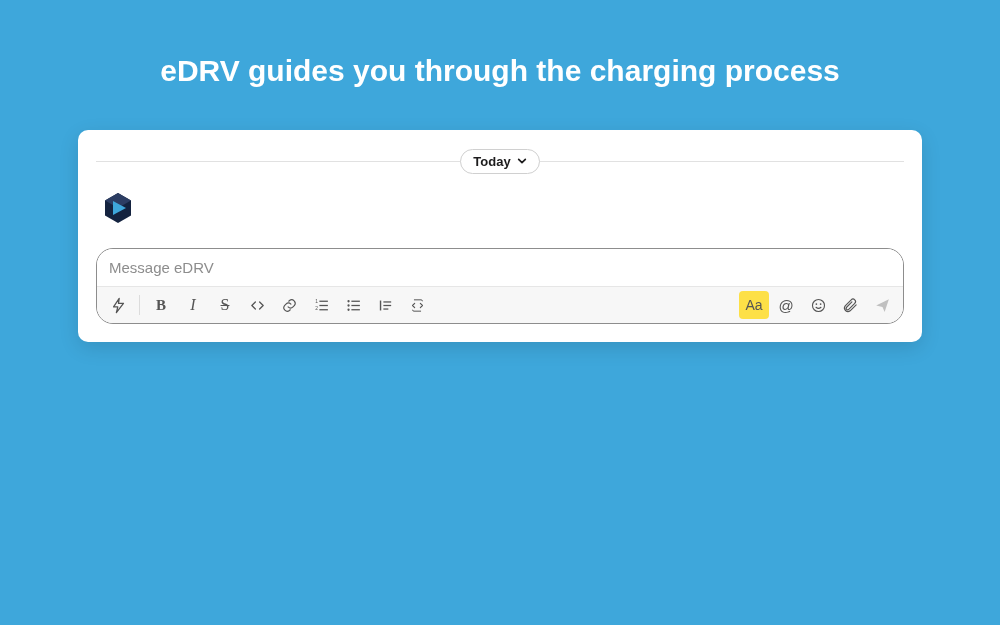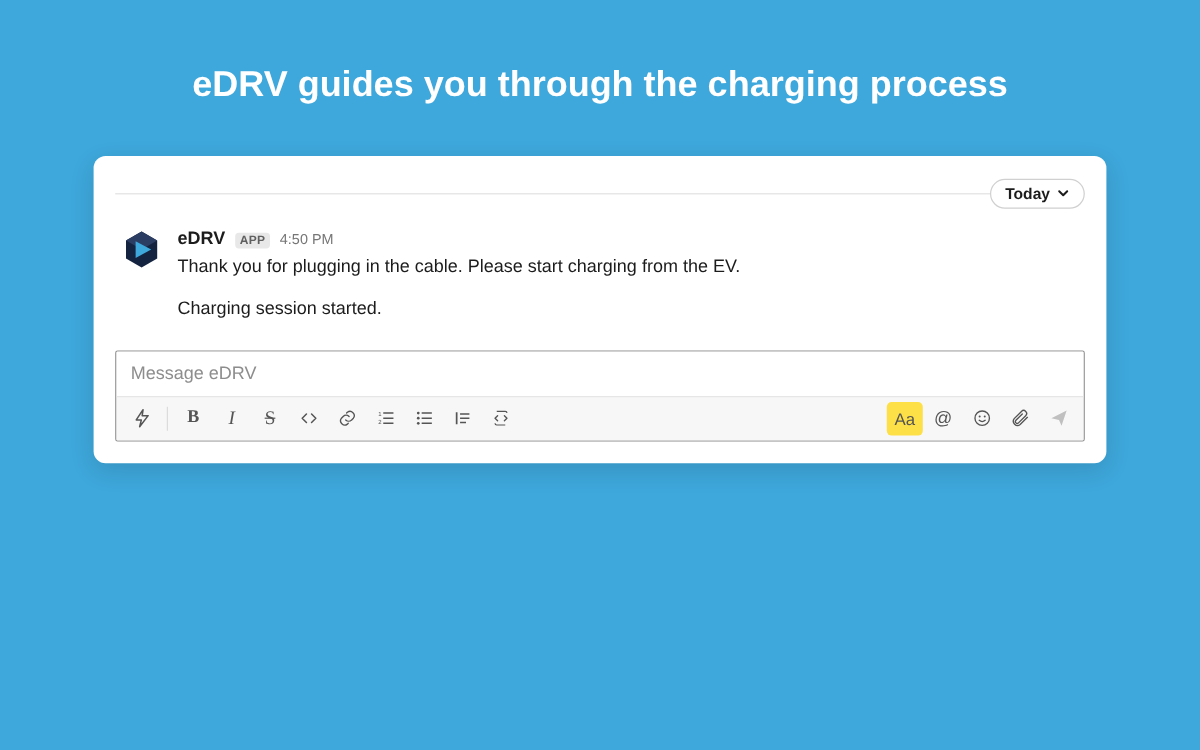--- a/index.html
+++ b/index.html
@@ -32,21 +32,21 @@
     background: #fff;
     border-radius: 10px;
     box-shadow: 0 6px 20px rgba(0,0,0,0.12);
     padding: 16px 18px 18px 18px;
   }
   .date-row {
     position: relative;
     height: 30px;
     display: flex;
     align-items: center;
-    justify-content: flex-end;
+    justify-content: center;
   }
   .date-line {
     position: absolute;
     left: 0; right: 0;
     top: 50%;
     height: 1px;
     background: #e1e1e1;
   }
   .date-pill {
     position: relative;
@@ -100,21 +100,21 @@
   .msg-line {
     font-size: 15px;
     line-height: 1.55;
     color: #1d1c1d;
   }
   .msg-line + .msg-line { margin-top: 12px; }
 
   .composer {
     margin-top: 18px;
     border: 1px solid #8d8d8d;
-    border-radius: 2px;
+    border-radius: 17px;
     overflow: hidden;
   }
   .composer-input {
     width: 100%;
     border: none;
     outline: none;
     font-size: 15px;
     padding: 10px 12px;
     background: #fff;
     color: #1d1c1d;
@@ -174,29 +174,20 @@
     </div>
 
     <div class="msg">
       <div class="avatar">
         <svg viewBox="0 0 36 36" width="36" height="36">
           <polygon points="18,3 31,10.5 31,25.5 18,33 5,25.5 5,10.5" fill="#14233f"></polygon>
           <polygon points="18,3 31,10.5 18,18 5,10.5" fill="#2c3d63"></polygon>
           <polygon points="13,11 26,18 13,25" fill="#3EA7DB"></polygon>
         </svg>
       </div>
-      <div class="msg-body">
-        <div class="msg-head">
-          <span class="sender">eDRV</span>
-          <span class="app-badge">APP</span>
-          <span class="time">4:50 PM</span>
-        </div>
-        <div class="msg-line">Thank you for plugging in the cable. Please start charging from the EV.</div>
-        <div class="msg-line">Charging session started.</div>
-      </div>
     </div>
 
     <div class="composer">
       <input class="composer-input" type="text" placeholder="Message eDRV" style="">
       <div class="composer-toolbar">
 
         <span class="tb-btn">
           <svg viewBox="0 0 24 24" width="17" height="17">
               <path d="M13 2 L5 14 H11 L9 22 L19 9 H12 Z" fill="none" stroke="#555" stroke-width="1.8" stroke-linejoin="round"></path>
             </svg>

